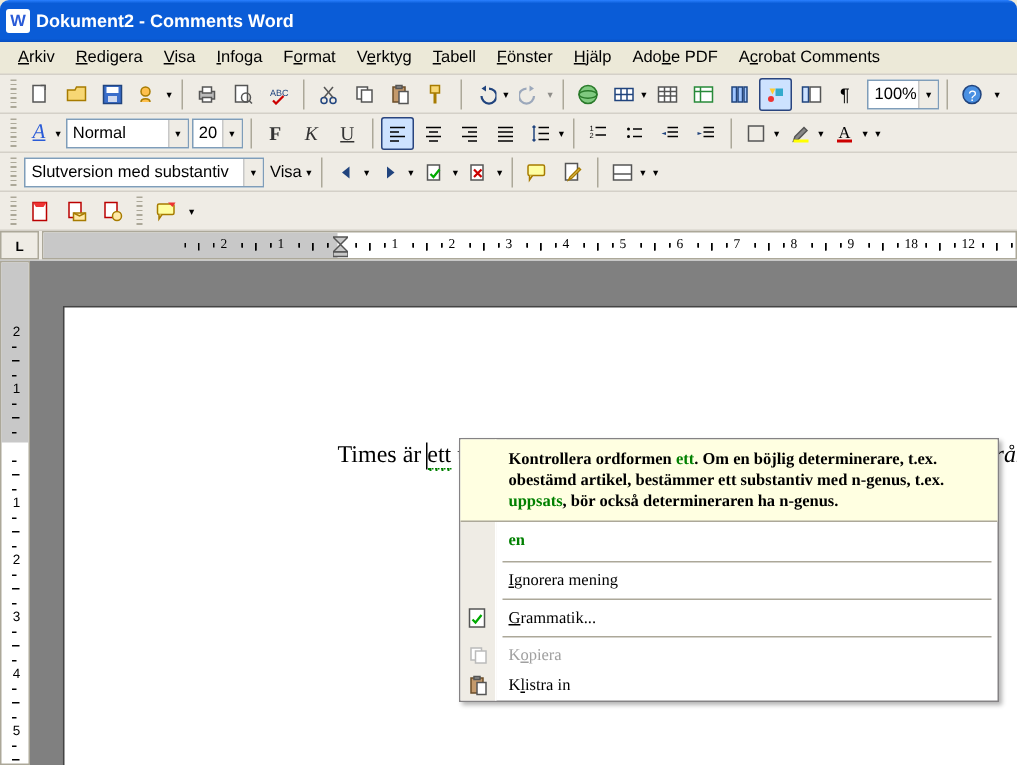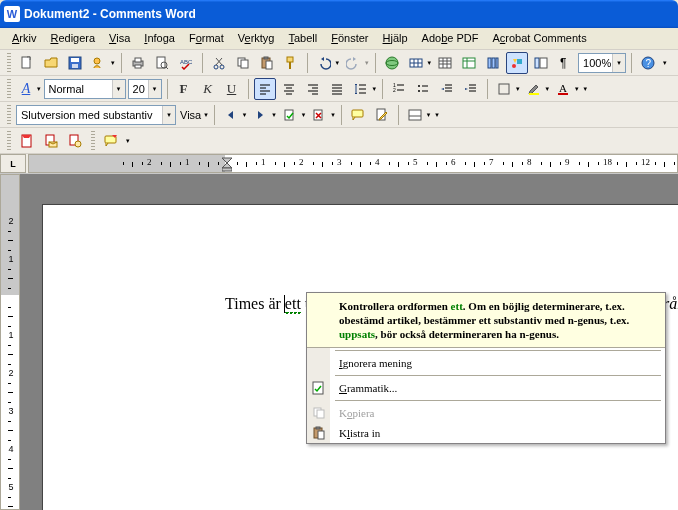--- a/index.html
+++ b/index.html
@@ -838,20 +838,23 @@
   </div>
 </div>
 
 </div>
 
 <div class="context-menu">
   <div class="iconcol"></div>
   <div class="cm-tip">
     <span>Kontrollera ordformen </span><span class="green">ett</span><span>. Om en böjlig determinerare, t.ex. obestämd artikel, bestämmer ett substantiv med n-genus, t.ex. </span><span class="green">uppsats</span><span>, bör också determineraren ha n-genus.</span>
   </div>
+  <div class="cm-sugg">
+    <span>en</span>
+  </div>
   <div class="cm-sep"></div>
   <div class="cm-item">
     <span><u>I</u>gnorera mening</span>
   </div>
   <div class="cm-sep"></div>
   <div class="cm-item">
     <span class="cm-icon">
         <svg viewBox="0 0 14 14">
           <rect x="1" y="1" width="10" height="12" fill="#fff" stroke="#555"></rect>
           <path d="M3 8l2 2 4-5" stroke="#0a0" fill="none" stroke-width="1.5"></path>

